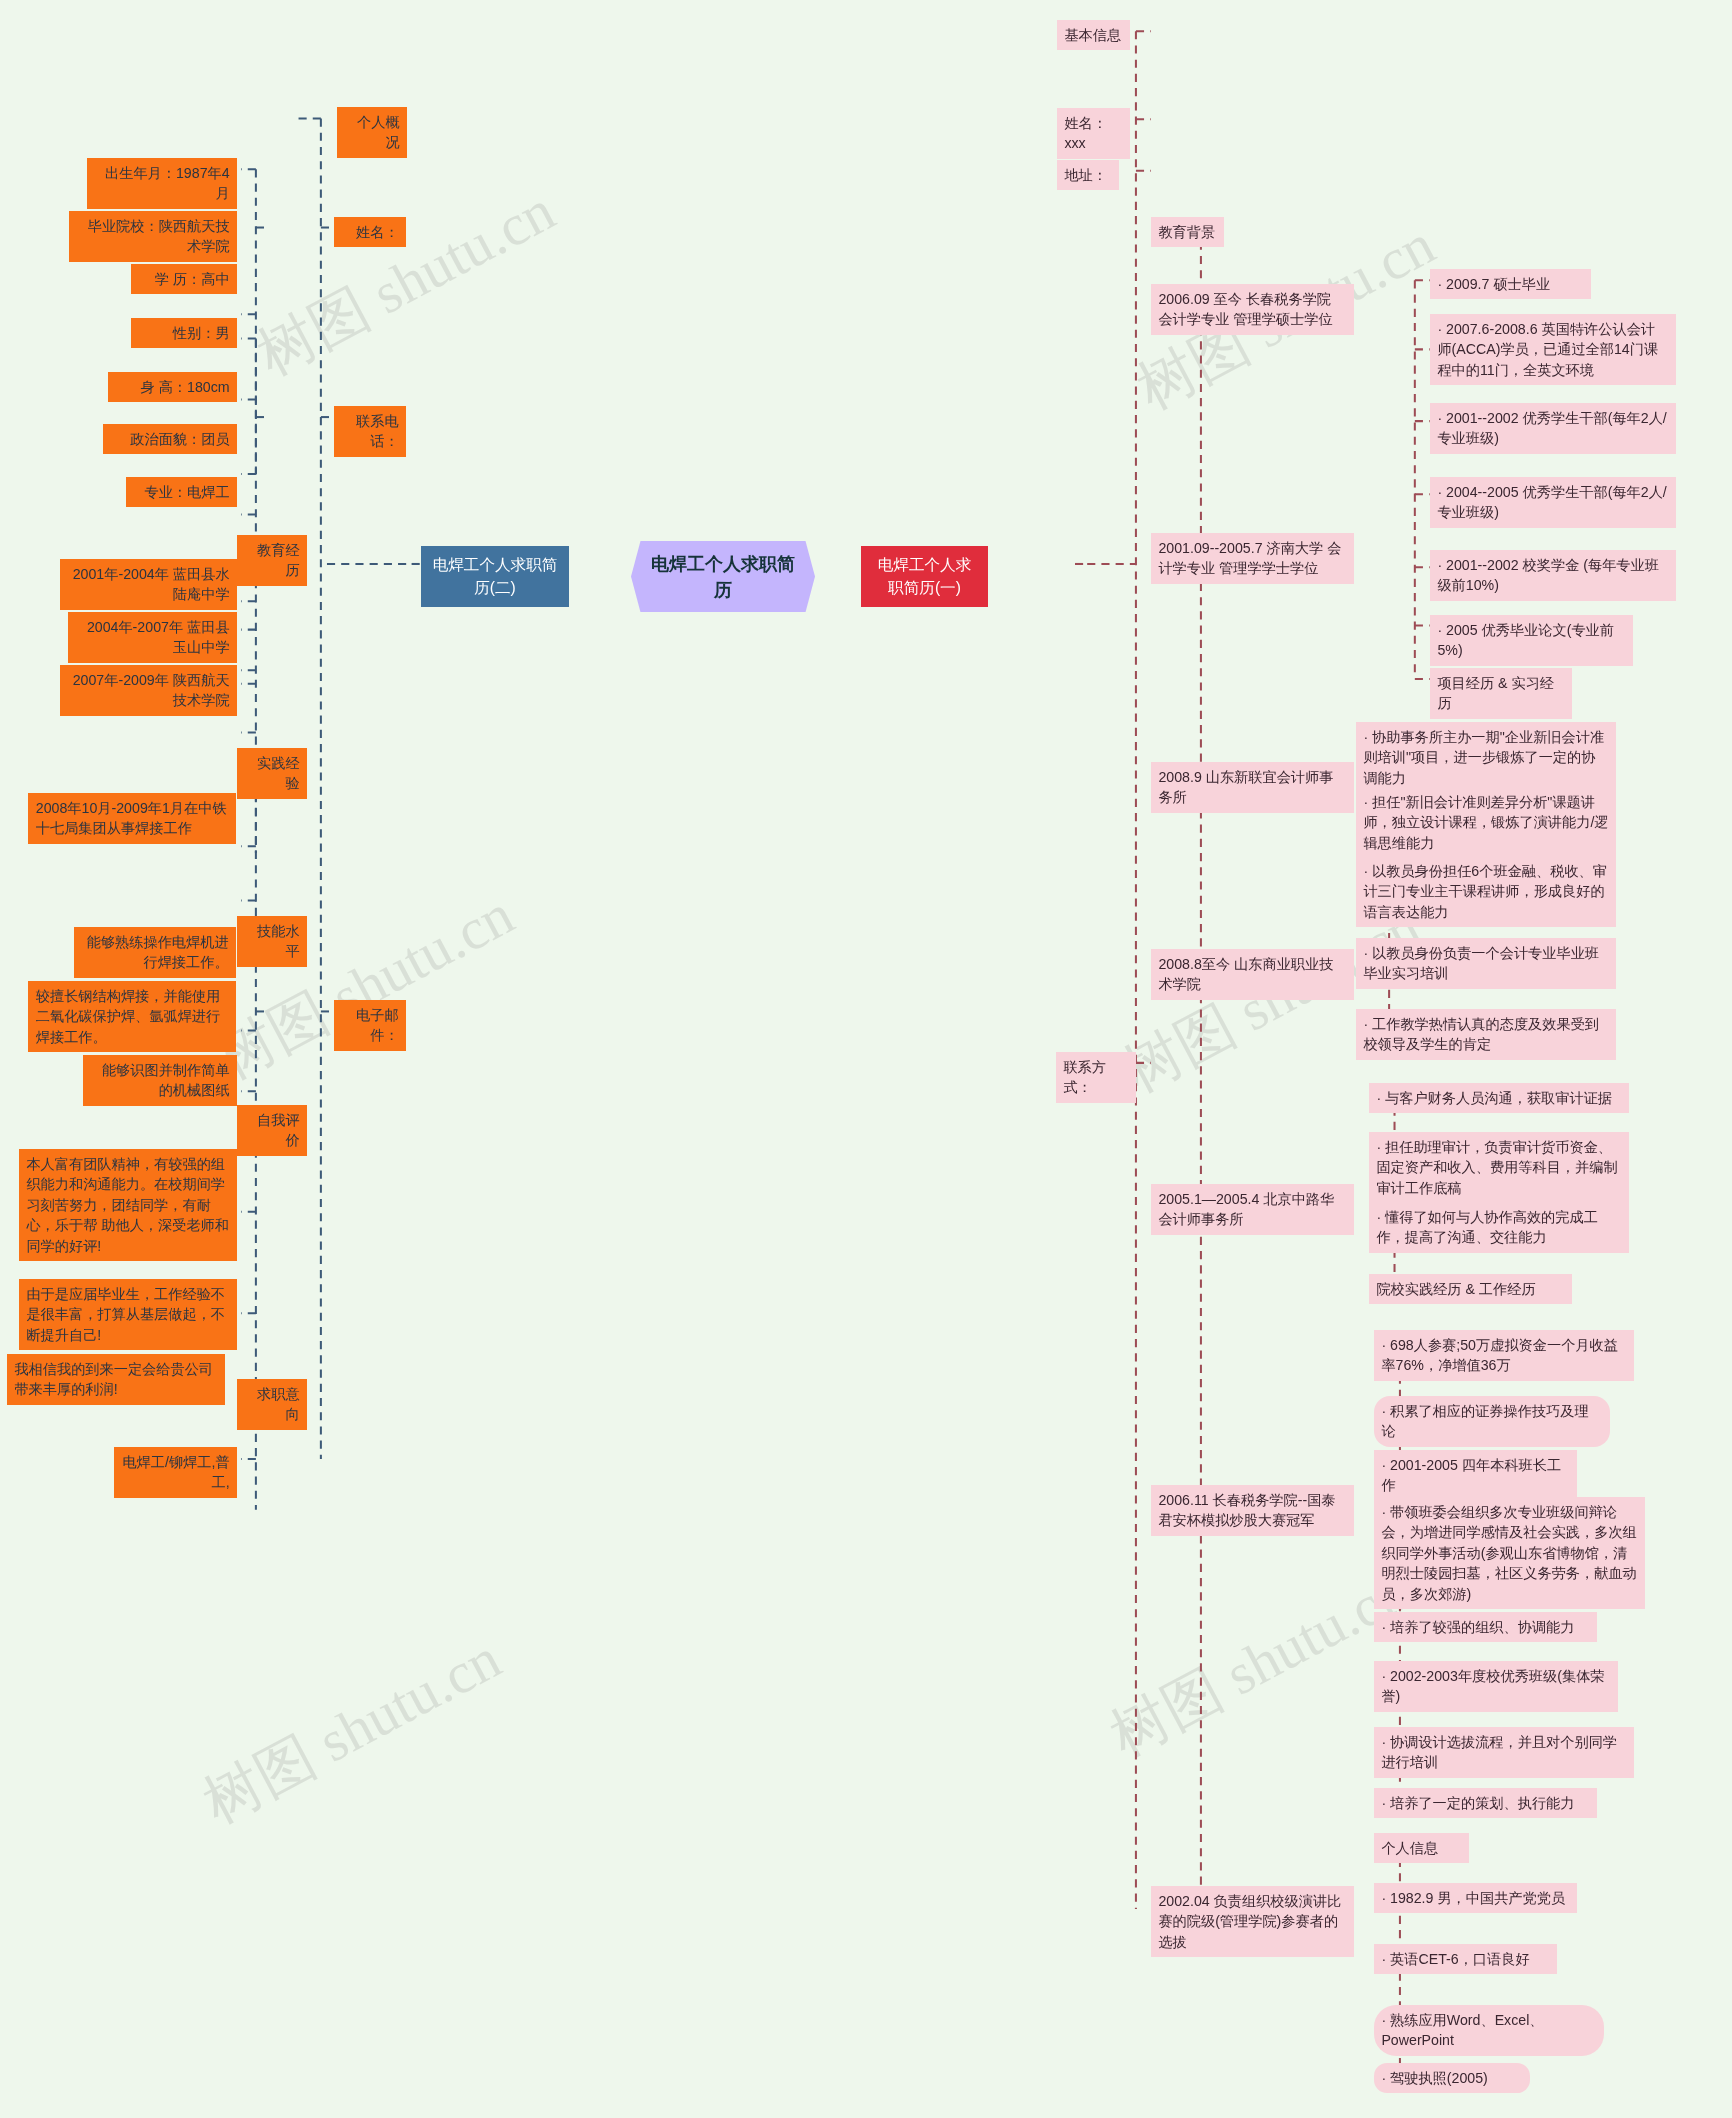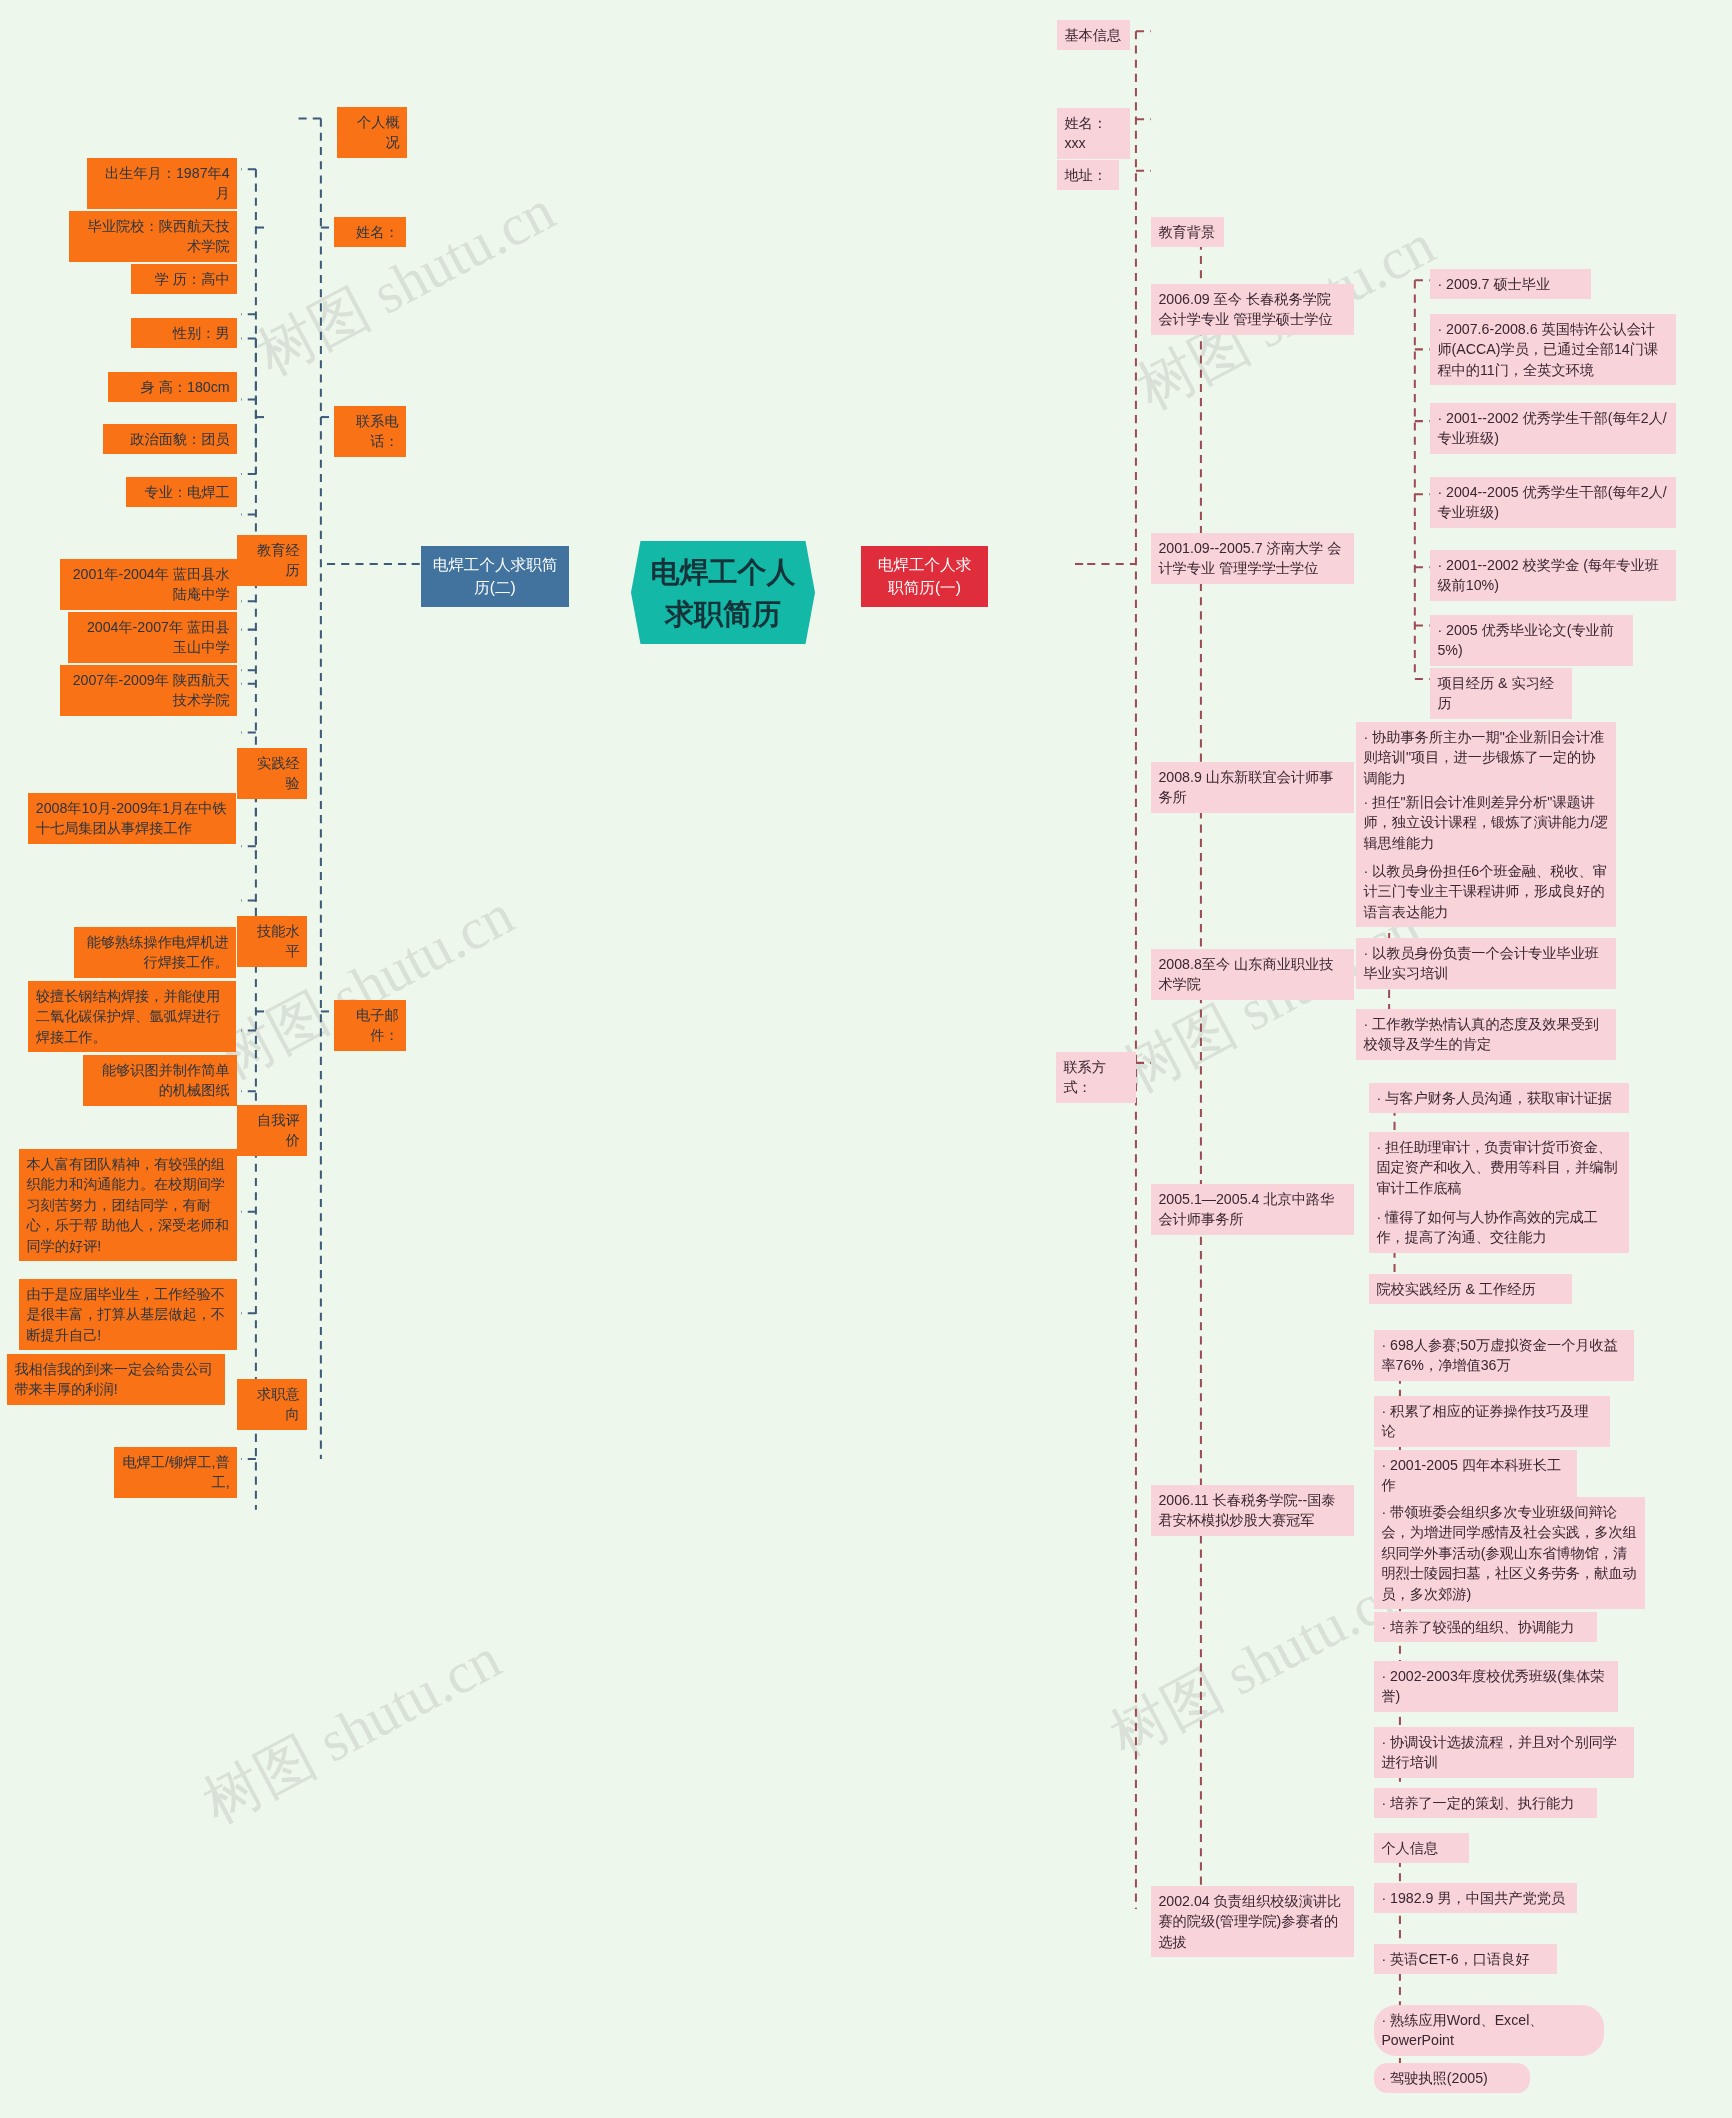--- a/index.html
+++ b/index.html
@@ -23,21 +23,21 @@
   
   .node{
     position:absolute;box-sizing:border-box;
     font-size:14.2px;line-height:1.45;color:#2b2b33;
     padding:4.7px 7.4px;
     white-space:pre-wrap;word-break:break-word;
   }
   .n-left{background:#f97316;color:#2c3440;}
   .n-right{background:#f8d3da;color:#3a2630;}
   .n-center{
-    background:#14b8a6;color:#16333a;font-size:29px;font-weight:600;
+    background:#c4b5fd;color:#16333a;font-size:18px;font-weight:600;
     padding:9.5px 17.6px;text-align:center;
     clip-path:polygon(9.5px 0,calc(100% - 9.5px) 0,100% 50%,calc(100% - 9.5px) 100%,9.5px 100%,0 50%);
   }
   .n-blue{background:#41739e;color:#ffffff;font-size:15.6px;padding:8.1px 10.8px;text-align:center;}
   .n-red{background:#e02d3c;color:#ffffff;font-size:15.6px;padding:8.1px 10.8px;text-align:center;}
   .ta-r{text-align:right;}
   .ta-l{text-align:left;}
 </style>
 </head>
 <body>
@@ -223,21 +223,21 @@
   <div class="node n-right ta-l" style="left:1356px;top:856px;width:260px;">· 以教员身份担任6个班金融、税收、审计三门专业主干课程讲师，形成良好的语言表达能力</div>
   <div class="node n-right ta-l" style="left:1356px;top:938px;width:260px;">· 以教员身份负责一个会计专业毕业班毕业实习培训</div>
   <div class="node n-right ta-l" style="left:1356px;top:1009px;width:260px;">· 工作教学热情认真的态度及效果受到校领导及学生的肯定</div>
 
   <div class="node n-right ta-l" style="left:1369px;top:1083px;width:260px;">· 与客户财务人员沟通，获取审计证据</div>
   <div class="node n-right ta-l" style="left:1369px;top:1132px;width:260px;">· 担任助理审计，负责审计货币资金、固定资产和收入、费用等科目，并编制审计工作底稿</div>
   <div class="node n-right ta-l" style="left:1369px;top:1202px;width:260px;">· 懂得了如何与人协作高效的完成工作，提高了沟通、交往能力</div>
   <div class="node n-right ta-l" style="left:1369px;top:1274px;width:203px;">院校实践经历 &amp; 工作经历</div>
 
   <div class="node n-right ta-l" style="left:1374px;top:1330px;width:260px;">· 698人参赛;50万虚拟资金一个月收益率76%，净增值36万</div>
-  <div class="node n-right ta-l" style="left:1374px;top:1396px;width:236px;">· 积累了相应的证券操作技巧及理论</div>
+  <div class="node n-right ta-l" style="left:1374px;top:1396px;width:236px;border-radius:16px;">· 积累了相应的证券操作技巧及理论</div>
   <div class="node n-right ta-l" style="left:1374px;top:1450px;width:203px;">· 2001-2005 四年本科班长工作</div>
   <div class="node n-right ta-l" style="left:1374px;top:1497px;width:271px;">· 带领班委会组织多次专业班级间辩论会，为增进同学感情及社会实践，多次组织同学外事活动(参观山东省博物馆，清明烈士陵园扫墓，社区义务劳务，献血动员，多次郊游)</div>
   <div class="node n-right ta-l" style="left:1374px;top:1612px;width:223px;">· 培养了较强的组织、协调能力</div>
   <div class="node n-right ta-l" style="left:1374px;top:1661px;width:244px;">· 2002-2003年度校优秀班级(集体荣誉)</div>
 
   <div class="node n-right ta-l" style="left:1374px;top:1727px;width:260px;">· 协调设计选拔流程，并且对个别同学进行培训</div>
   <div class="node n-right ta-l" style="left:1374px;top:1788px;width:223px;">· 培养了一定的策划、执行能力</div>
 
   <div class="node n-right ta-l" style="left:1374px;top:1833px;width:95px;">个人信息</div>
   <div class="node n-right ta-l" style="left:1374px;top:1883px;width:203px;">· 1982.9 男，中国共产党党员</div>

